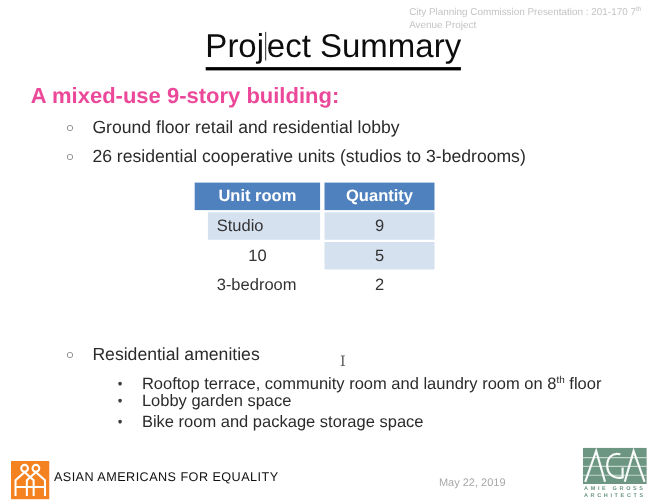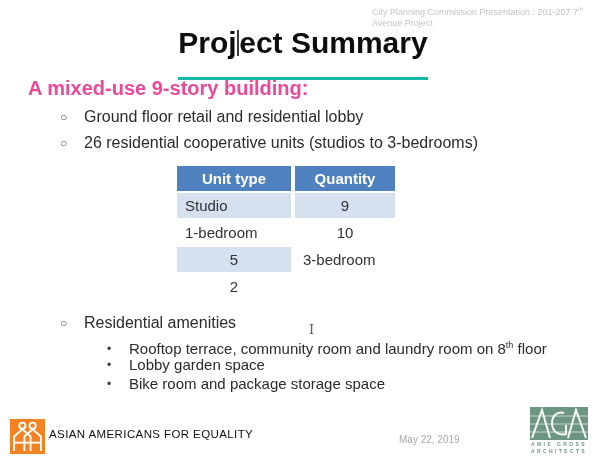--- a/index.html
+++ b/index.html
@@ -27,25 +27,25 @@
 
   
   .title-wrap {
     position: absolute;
     left: 0; top: 26px; width: 606px;
     text-align: center;
   }
   .title-inner {
     display: inline-block;
     font-size: 30px;
-    font-weight: bold;
+    font-weight: normal;
     color: #0d0d0d;
     letter-spacing: 0px;
-    border-bottom: 3px solid #14b8a6;
-    padding-bottom: 17px;
+    border-bottom: 3px solid #000000;
+    padding-bottom: 1px;
     line-height: 34px;
   }
   .caret {
     display: inline-block;
     width: 1.5px; height: 26px;
     background: #3c3c3c;
     vertical-align: -3px;
     margin: 0 0.5px;
   }
 
@@ -91,21 +91,21 @@
     font-weight: bold;
     text-align: center;
     line-height: 25px;
     height: 25px;
   }
   .unit-table .td {
     line-height: 25px;
     height: 25px;
     color: #333333;
   }
-  .unit-table .td.type { padding-left: 8px; text-align: left; }
+  .unit-table .td.type { padding-left: 8px; text-align: left; margin-left: 12px; }
   .unit-table .td.qty  { text-align: center; }
   .unit-table .alt { background: #D6E1F0; }
   .unit-table .plain { background: #ffffff; }
 
   
   .amenities-row { top: 314px; }
   .sub-bullet {
     position: absolute;
     left: 107px;
     font-size: 15px;
@@ -164,43 +164,42 @@
     line-height: 5px;
     letter-spacing: 2.4px;
     color: #6C9681;
     font-weight: bold;
     white-space: nowrap;
   }
 </style>
 </head>
 <body>
 
-<div class="top-note"><span>City Planning Commission Presentation : 201-207 7</span><sup>th</sup><span> Avenue Project</span></div>
+<div class="top-note"><span>City Planning Commission Presentation : 201-170 7</span><sup>th</sup><span> Avenue Project</span></div>
 
 <div class="title-wrap">
   <span class="title-inner"><span>Proj</span><span class="caret"></span><span>ect Summary</span></span>
 </div>
 
 <div class="heading">A mixed-use 9-story building:</div>
 
 <div class="bullet-row" style="top:108px">
   <span class="marker">○</span><span>Ground floor retail and residential lobby</span>
 </div>
 <div class="bullet-row" style="top:134px">
   <span class="marker">○</span><span>26 residential cooperative units (studios to 3-bedrooms)</span>
 </div>
 
 <div class="unit-table">
-  <div class="th">Unit type</div>
+  <div class="th">Unit room</div>
   <div class="th">Quantity</div>
 
   <div class="td type alt">Studio</div>
   <div class="td qty alt">9</div>
 
-  <div class="td type plain">1-bedroom</div>
   <div class="td qty plain">10</div>
 
   <div class="td qty alt">5</div>
 
   <div class="td type plain">3-bedroom</div>
   <div class="td qty plain">2</div>
 </div>
 
 <div class="bullet-row amenities-row">
   <span class="marker">○</span><span>Residential amenities</span>

